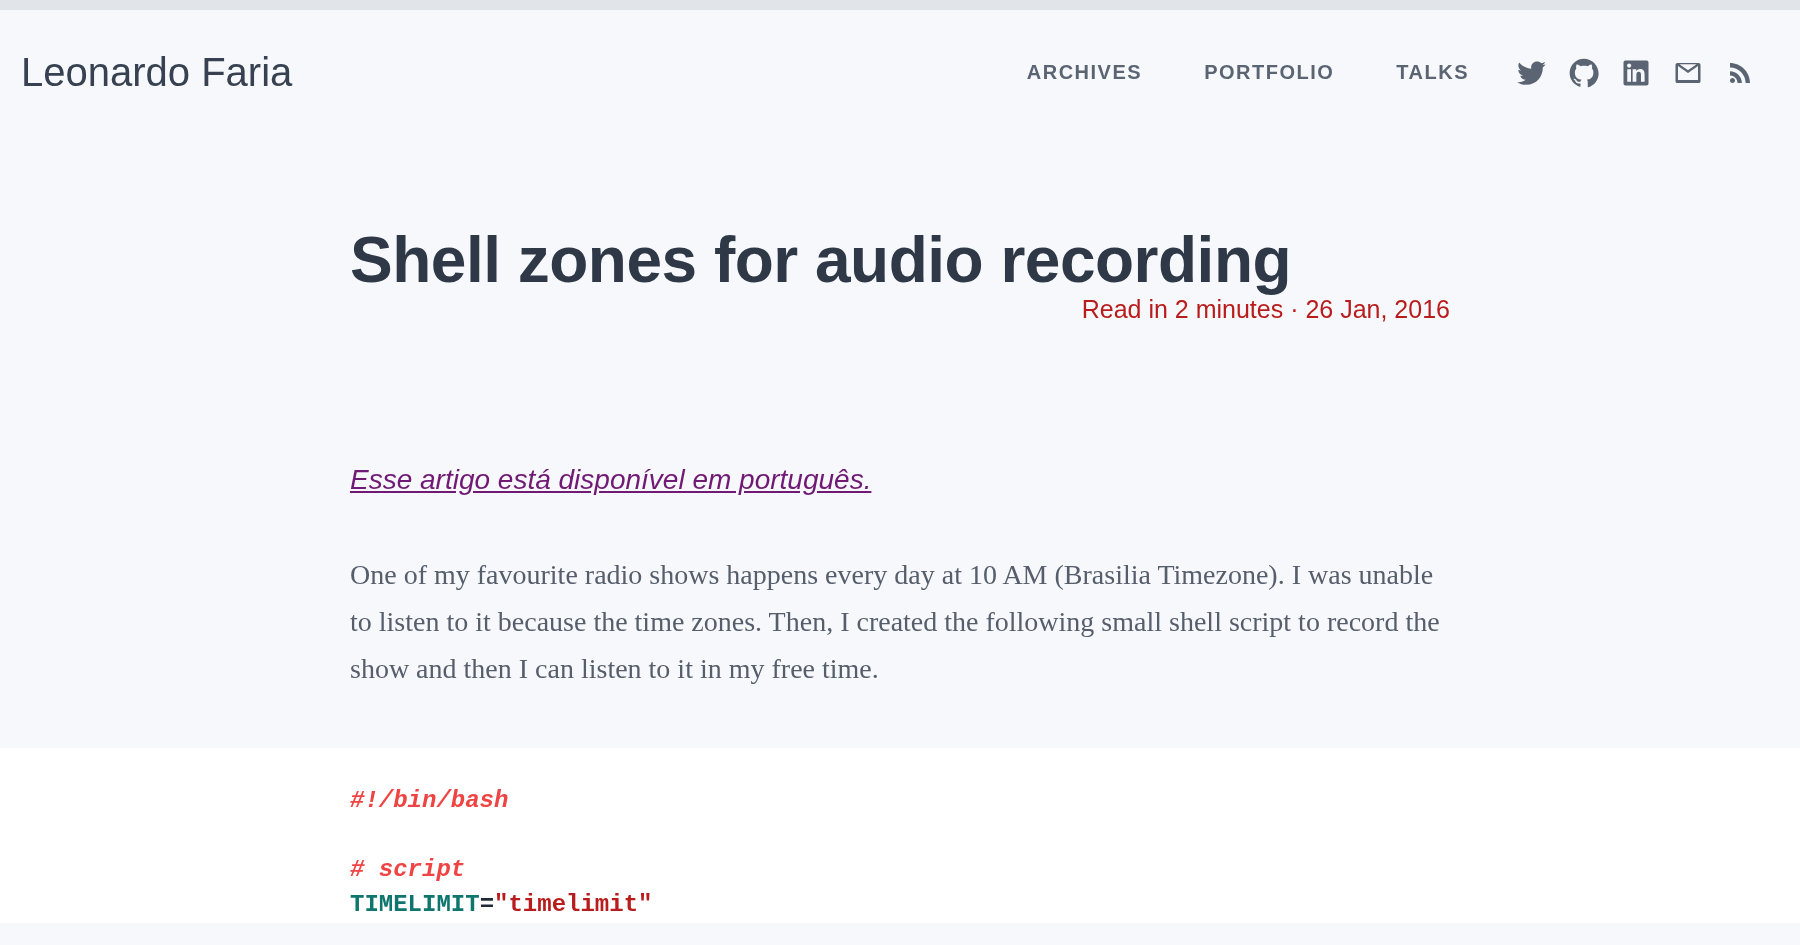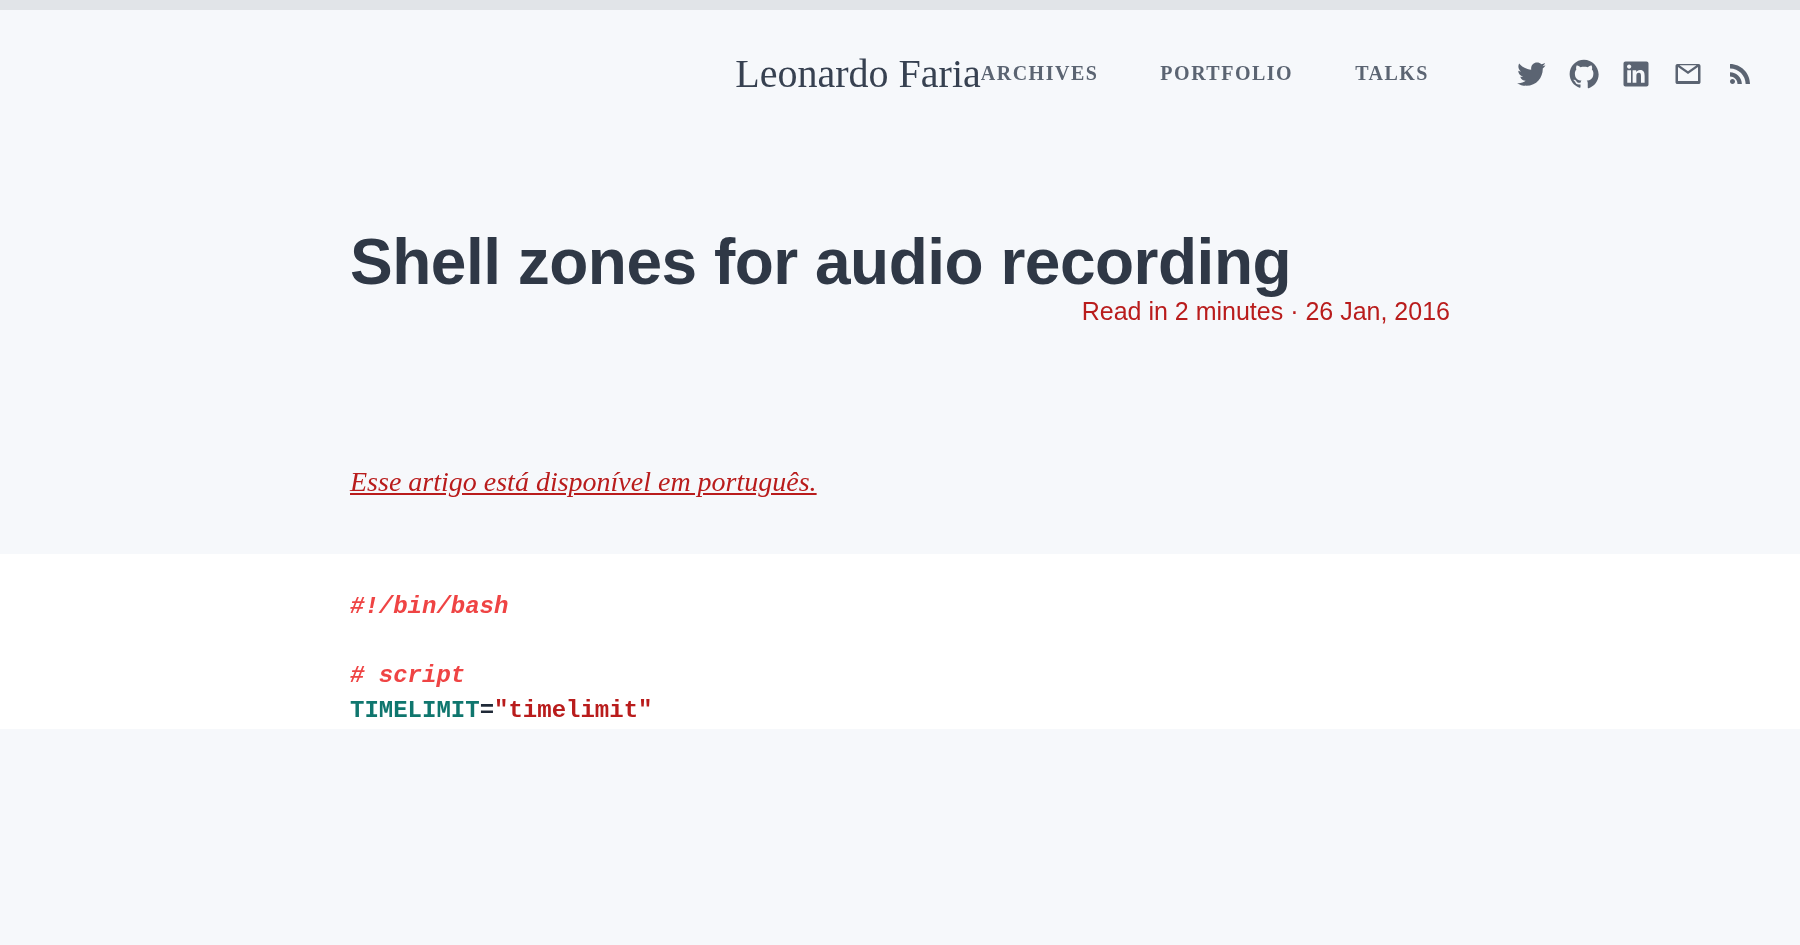--- a/index.html
+++ b/index.html
@@ -9,33 +9,32 @@
     color: #374151;
     width: 1800px;
   }
   .topbar {
     height: 10px;
     background: #e1e4e8;
   }
   header {
     display: flex;
     align-items: center;
-    justify-content: flex-end;
-    padding: 40px 45px 10px 69px;
-    font-family: Liberation Serif, serif;
+    justify-content: space-between;
+    padding: 40px 45px 10px 21px;
   }
   .site-title {
     font-size: 40px;
     font-weight: 400;
     color: #374151;
   }
   nav {
     display: flex;
     align-items: center;
-    gap: 78px;
+    gap: 38px;
   }
   .nav-links {
     display: flex;
     gap: 62px;
   }
   .nav-link {
     font-size: 20px;
     font-weight: 700;
     letter-spacing: 1.5px;
     color: #5b6472;
@@ -70,24 +69,24 @@
     letter-spacing: -0.5px;
   }
   .meta {
     text-align: right;
     color: #b91c1c;
     font-size: 25px;
   }
   .pt-link {
     display: inline-block;
     margin-top: 140px;
-    font-family: Liberation Serif, serif;
+    font-family: Liberation Sans, sans-serif;
     font-style: italic;
     font-size: 28px;
-    color: #b91c1c;
+    color: #701a75;
     text-decoration: underline;
     cursor: pointer;
   }
   .body-text {
     margin-top: 55px;
     font-family: Georgia, "Times New Roman", serif;
     font-size: 28px;
     line-height: 1.68;
     color: #565e6c;
   }
@@ -159,20 +158,21 @@
 </header>
 
 <main>
   <h1 class="post-title">Shell zones for audio recording</h1>
   <div class="meta">
     <span>Read in 2 minutes</span><span> · </span><span>26 Jan, 2016</span>
   </div>
 
   <a class="pt-link">Esse artigo está disponível em português.</a>
 
+  <p class="body-text">One of my favourite radio shows happens every day at 10 AM (Brasilia Timezone). I was unable to listen to it because the time zones. Then, I created the following small shell script to record the show and then I can listen to it in my free time.</p>
 
   <div class="code-area">
     <div class="code-inner">
       <div><span class="c-comment">#!/bin/bash</span></div>
       <div class="blank"></div>
       <div><span class="c-comment"># script</span></div>
       <div>
         <span class="c-var">TIMELIMIT</span><span class="c-punc">=</span><span class="c-str">"timelimit"</span>
       </div>
     </div>

